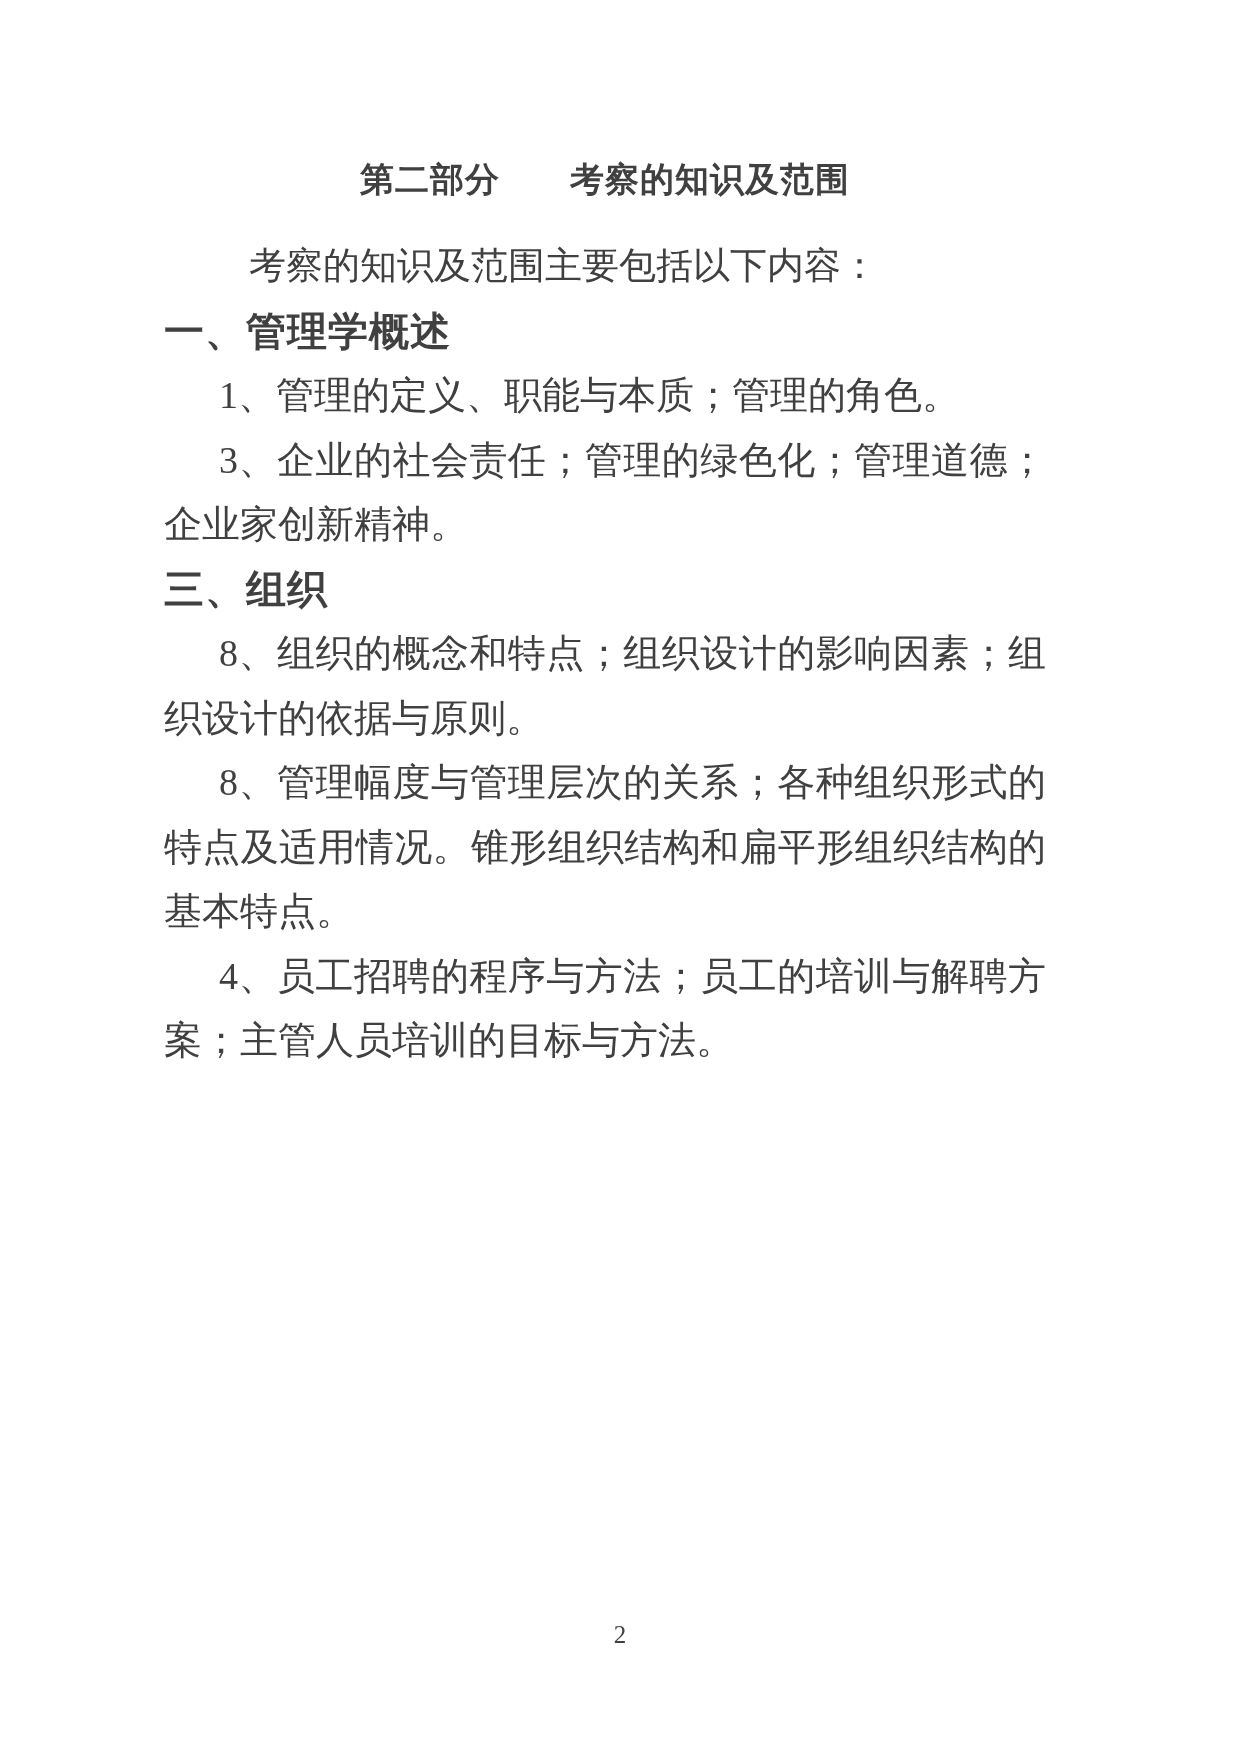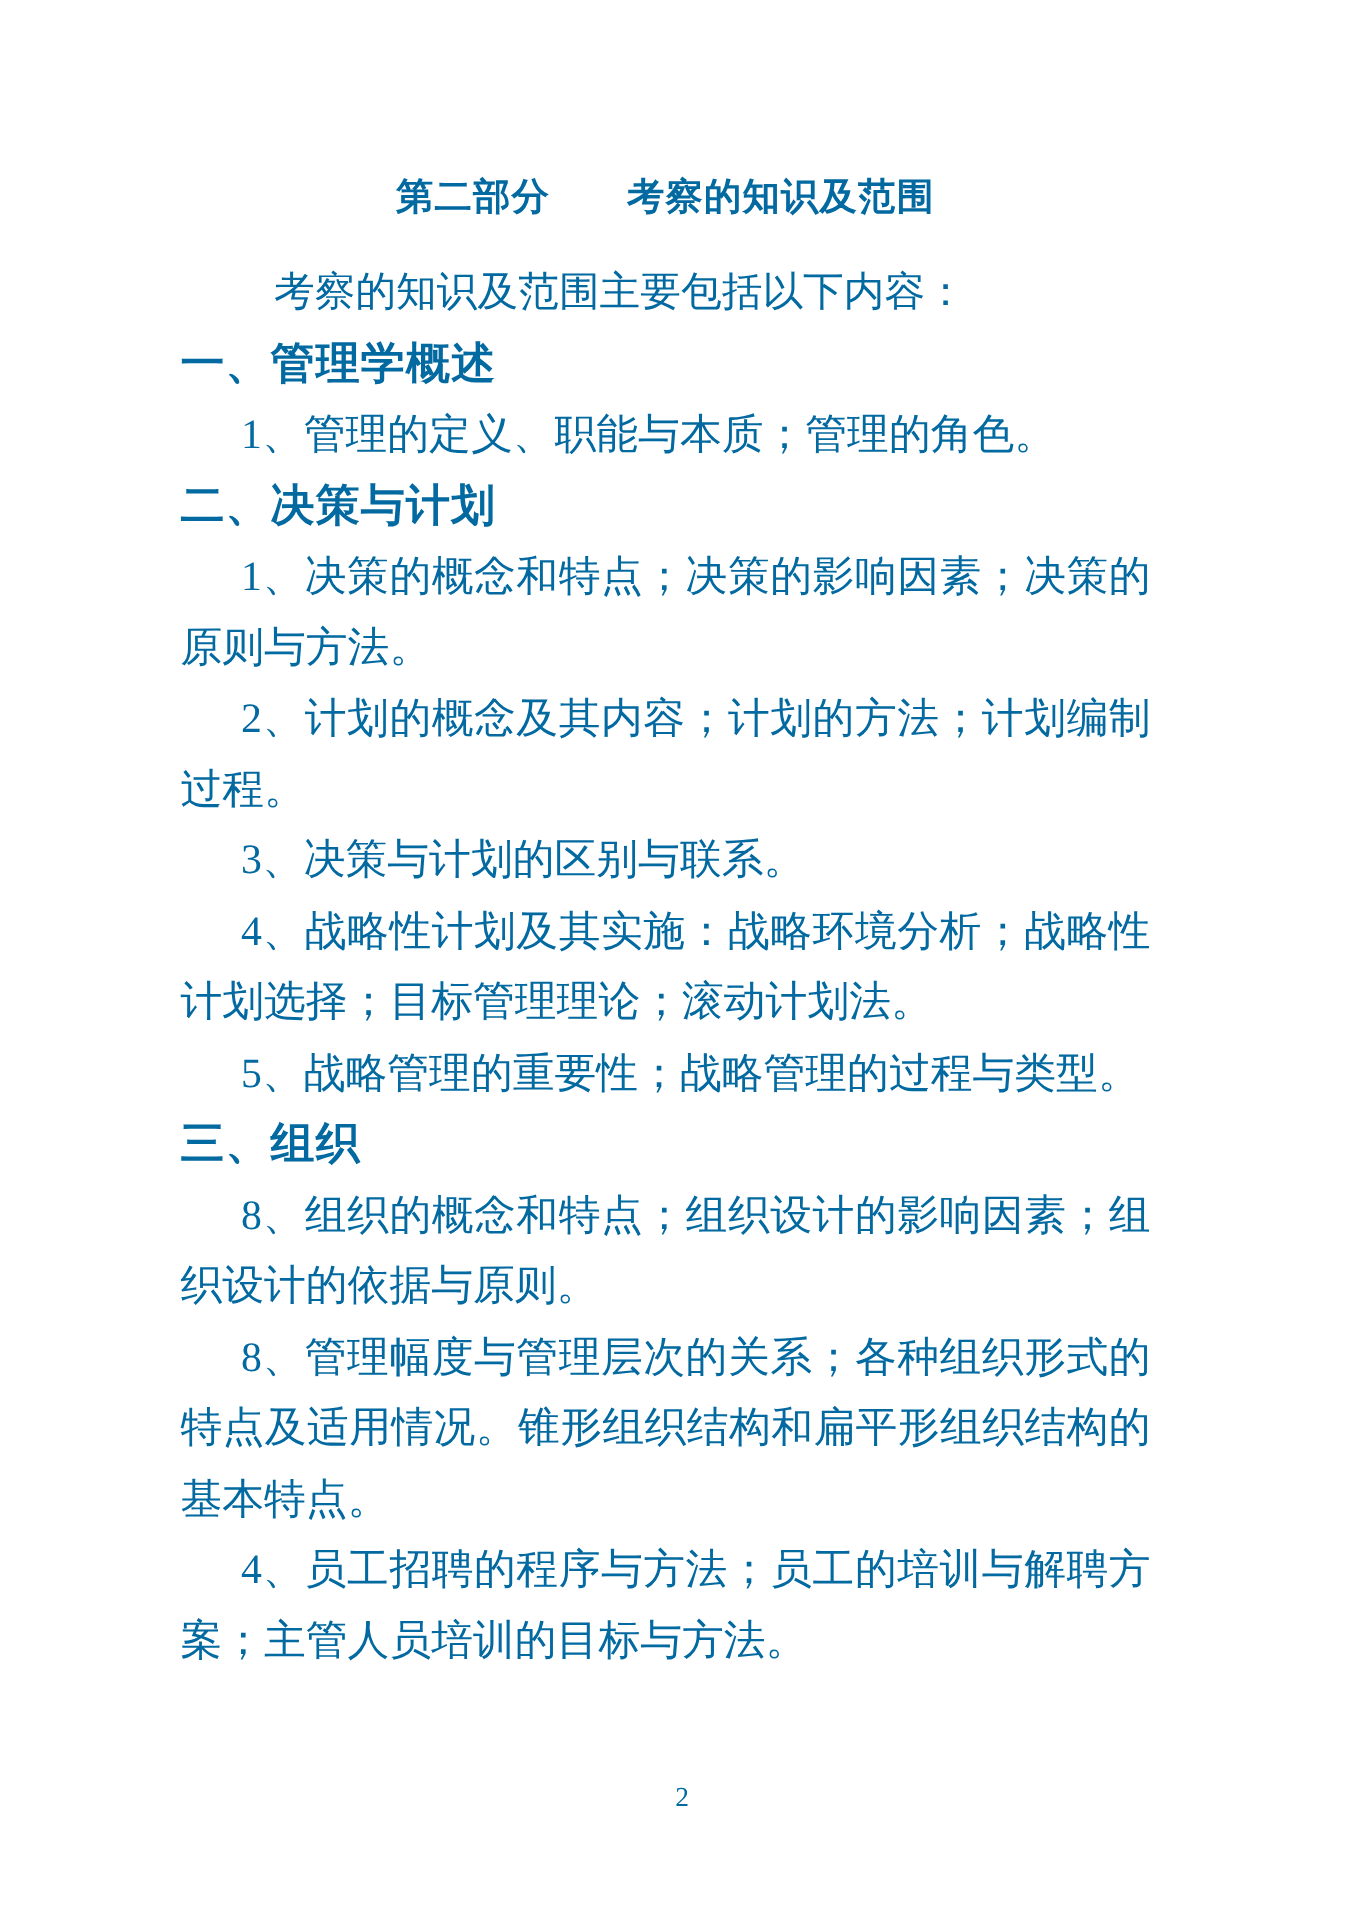--- a/index.html
+++ b/index.html
@@ -5,21 +5,21 @@
   html, body {
     margin: 0;
     padding: 0;
     background: #ffffff;
   }
   .page {
     position: relative;
     width: 1240px;
     height: 1754px;
     background: #ffffff;
-    color: #0369a1;
+    color: #404040;
     font-family: "Liberation Serif", "DejaVu Serif", serif;
     overflow: hidden;
   }
   .content {
     position: absolute;
     left: 164px;
     top: 156px;
     width: 882px;
   }
   .doc-title {
@@ -73,30 +73,23 @@
 <div class="page">
   <div class="content">
 
     <h1 class="doc-title">第二部分　　考察的知识及范围</h1>
 
     <p class="intro">考察的知识及范围主要包括以下内容：</p>
 
     <div class="section">
       <h2 class="section-heading">一、管理学概述</h2>
       <p class="item">1、管理的定义、职能与本质；管理的角色。</p>
+      <p class="item">3、企业的社会责任；管理的绿色化；管理道德；企业家创新精神。</p>
     </div>
 
-    <div class="section">
-      <h2 class="section-heading">二、决策与计划</h2>
-      <p class="item">1、决策的概念和特点；决策的影响因素；决策的原则与方法。</p>
-      <p class="item">2、计划的概念及其内容；计划的方法；计划编制过程。</p>
-      <p class="item">3、决策与计划的区别与联系。</p>
-      <p class="item">4、战略性计划及其实施：战略环境分析；战略性计划选择；目标管理理论；滚动计划法。</p>
-      <p class="item">5、战略管理的重要性；战略管理的过程与类型。</p>
-    </div>
 
     <div class="section">
       <h2 class="section-heading">三、组织</h2>
       <p class="item">8、组织的概念和特点；组织设计的影响因素；组织设计的依据与原则。</p>
       <p class="item">8、管理幅度与管理层次的关系；各种组织形式的特点及适用情况。锥形组织结构和扁平形组织结构的基本特点。</p>
       <p class="item">4、员工招聘的程序与方法；员工的培训与解聘方案；主管人员培训的目标与方法。</p>
     </div>
 
   </div>
 

